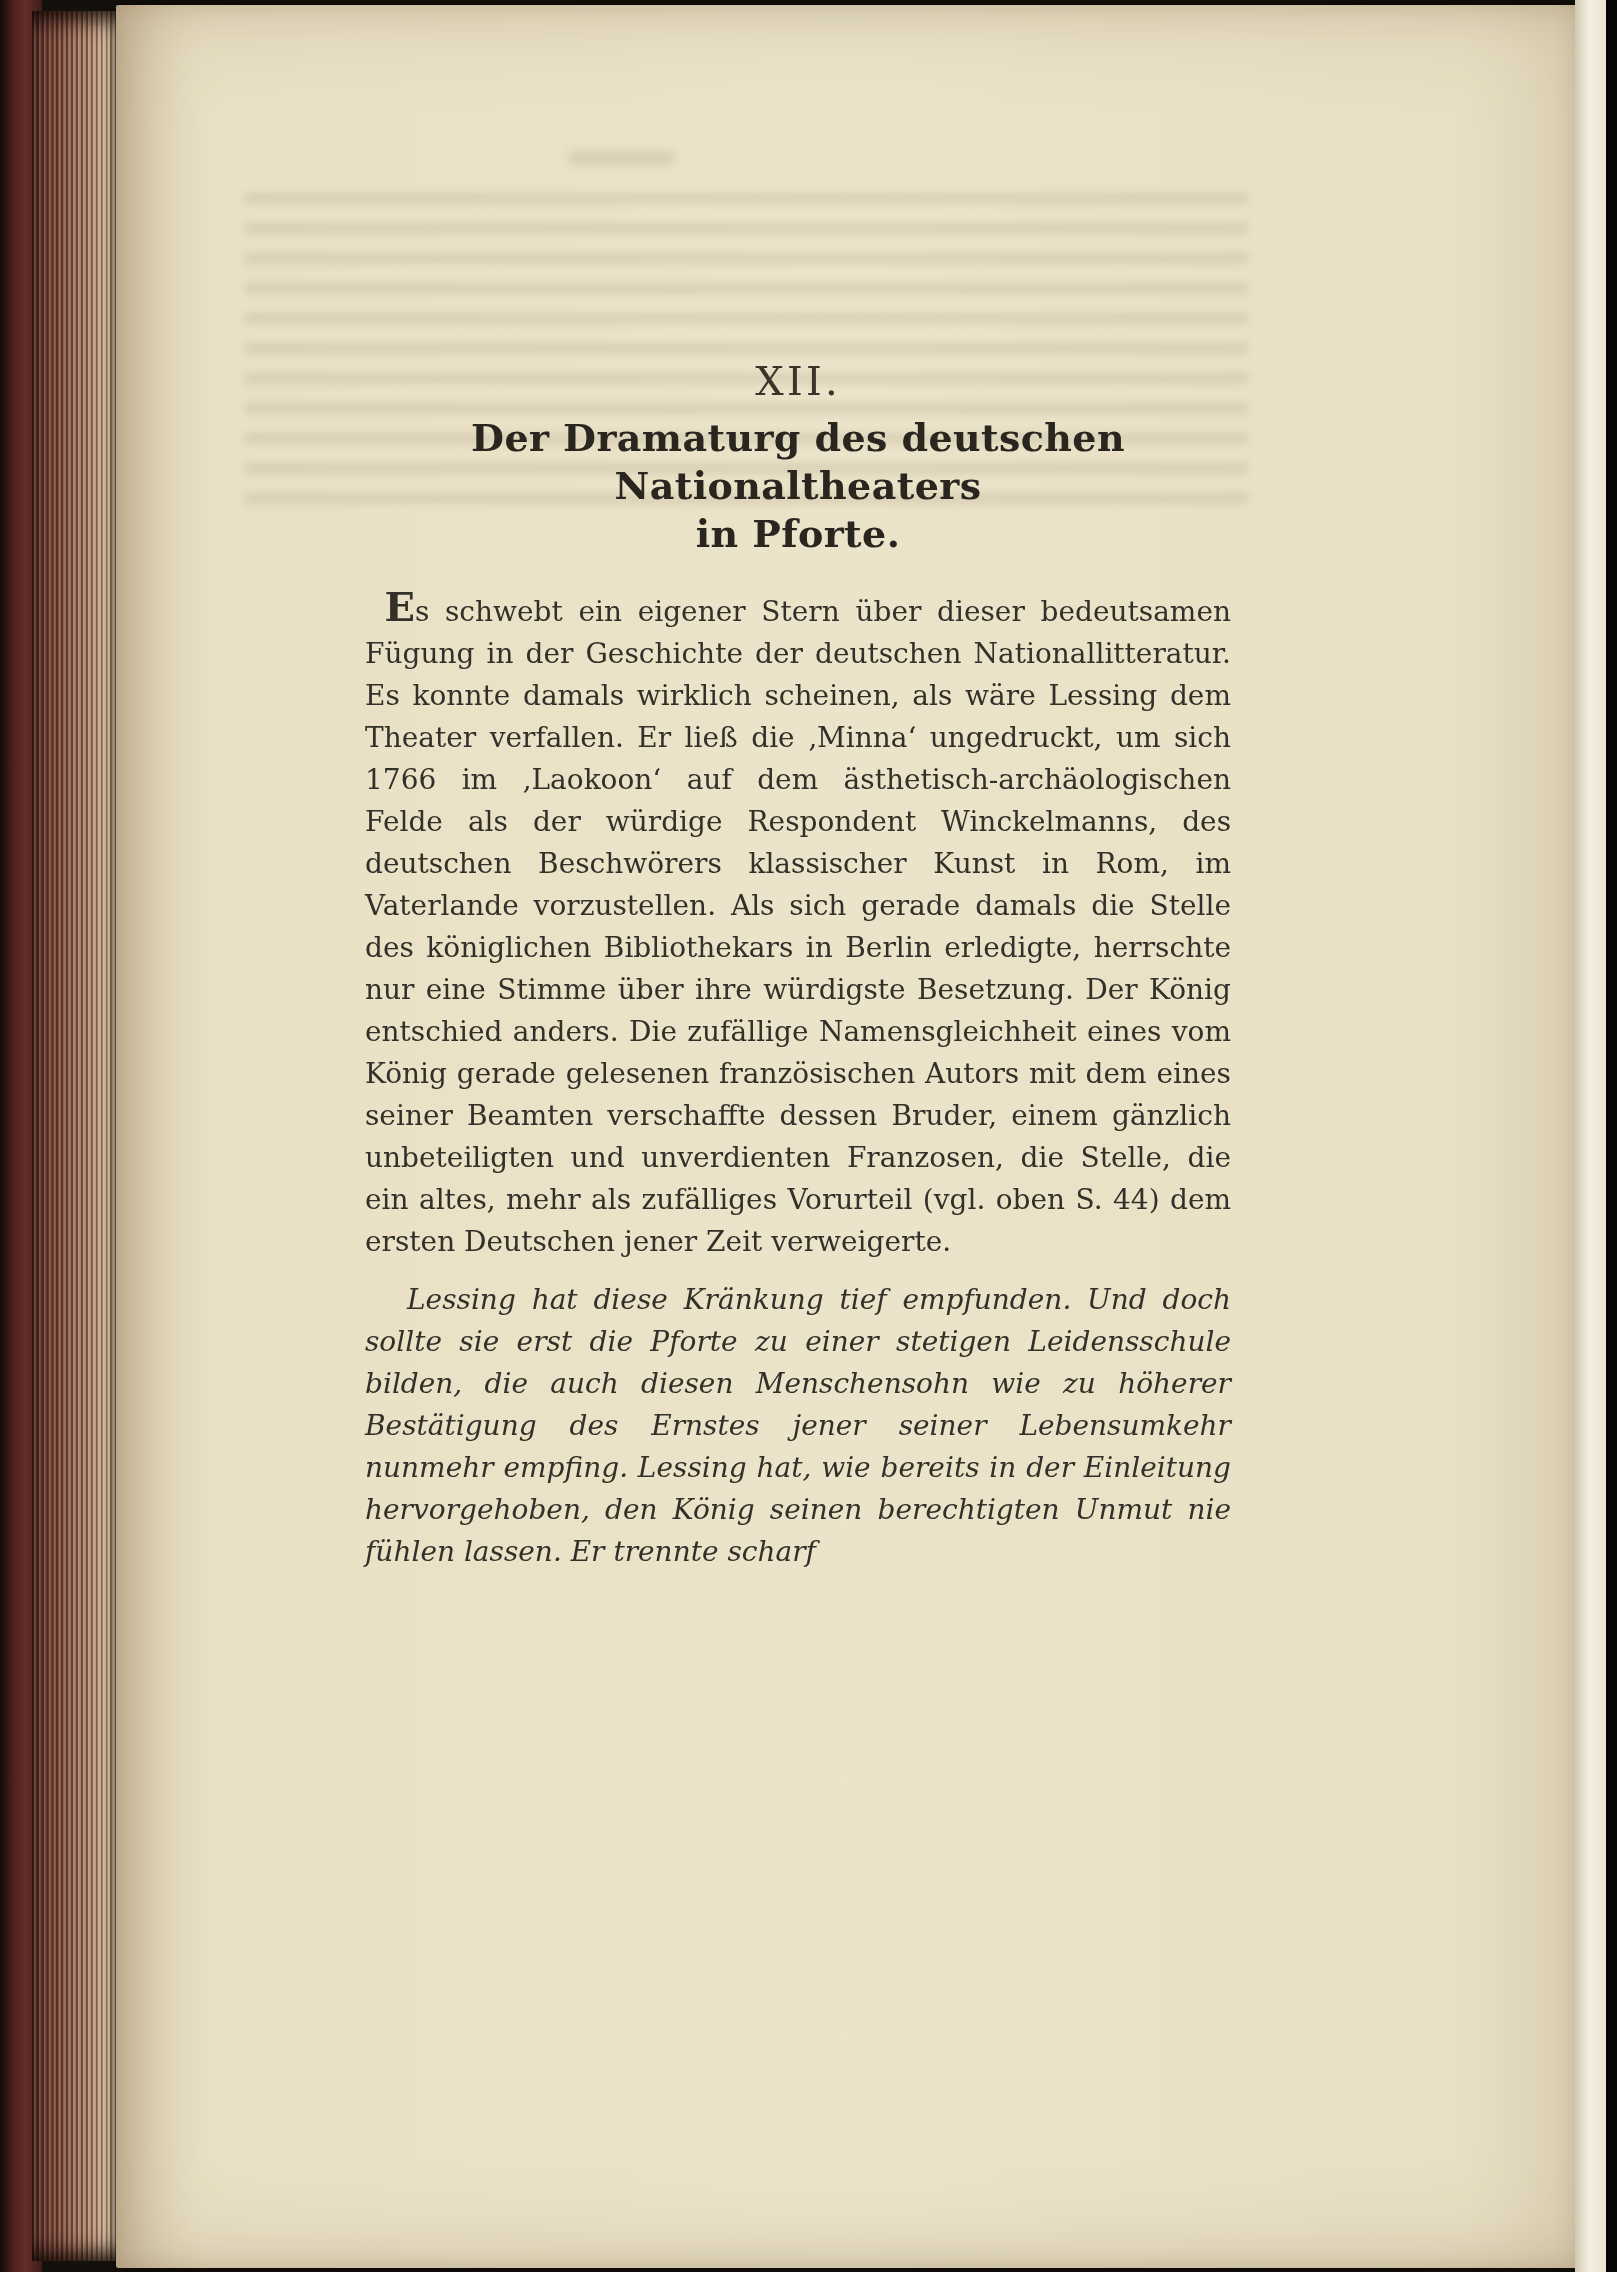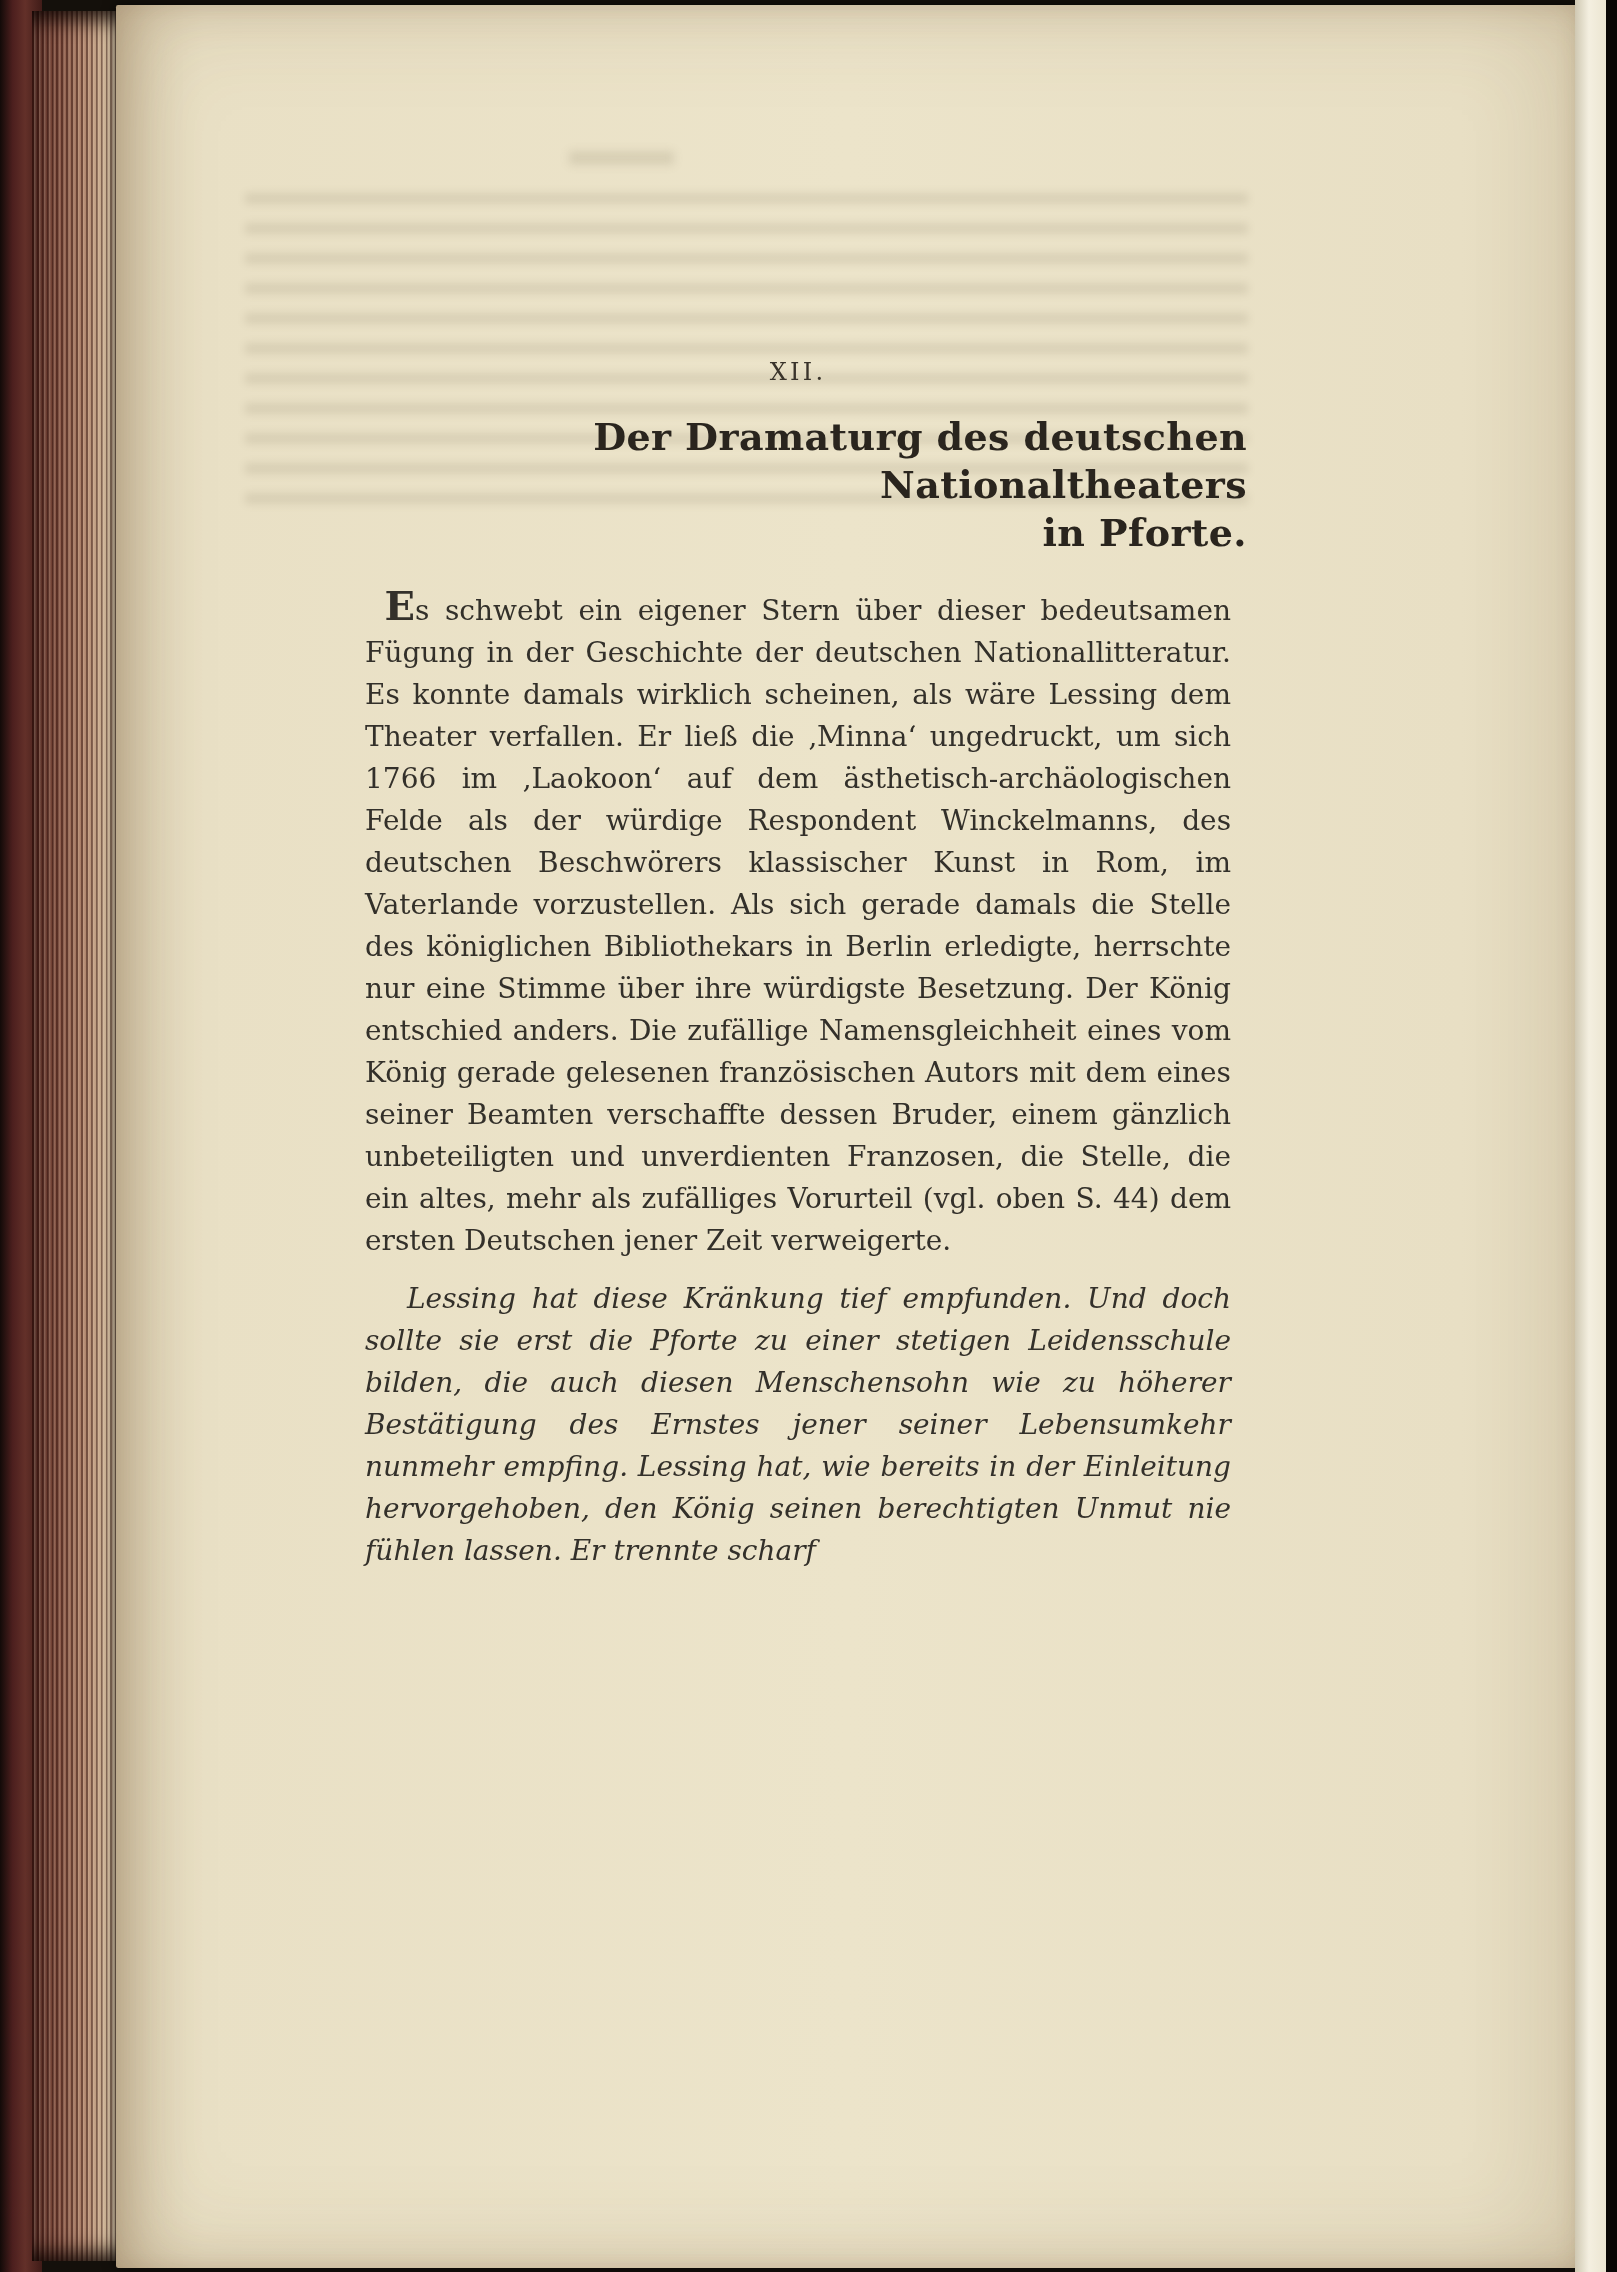--- a/index.html
+++ b/index.html
@@ -62,25 +62,25 @@
     position:absolute; left:453px; top:146px; width:105px; height:14.6px;
     background:rgba(104,92,66,0.30); filter:blur(4.9px); opacity:0.5;
   }
 
   
   .content {
     position:absolute; left:233px; top:353px; width:898px;
     color:#33302a;
   }
   .chapter-number {
-    text-align:center; font-size:24px; letter-spacing:3.2px;
-    color:#3a342b; margin:0 0 27px 0;
+    text-align:center; font-size:40px; letter-spacing:3.2px;
+    color:#3a342b; margin:0 0 10px 0;
   }
   .title {
-    text-align:right; font-size:38px; font-weight:700; line-height:48px;
+    text-align:center; font-size:38px; font-weight:700; line-height:48px;
     margin:0 0 29px 0; color:#2a251e; letter-spacing:0.4px;
   }
   .para {
     margin:16px; font-size:28px; line-height:42px; text-align:justify;
   }
   .para.p1 { text-indent:19.4px; }
   .para.p2 { text-indent:42px;font-style:italic; }
   .dropcap { font-size:40px; font-weight:700; line-height:1; }
 </style>
 </head>

